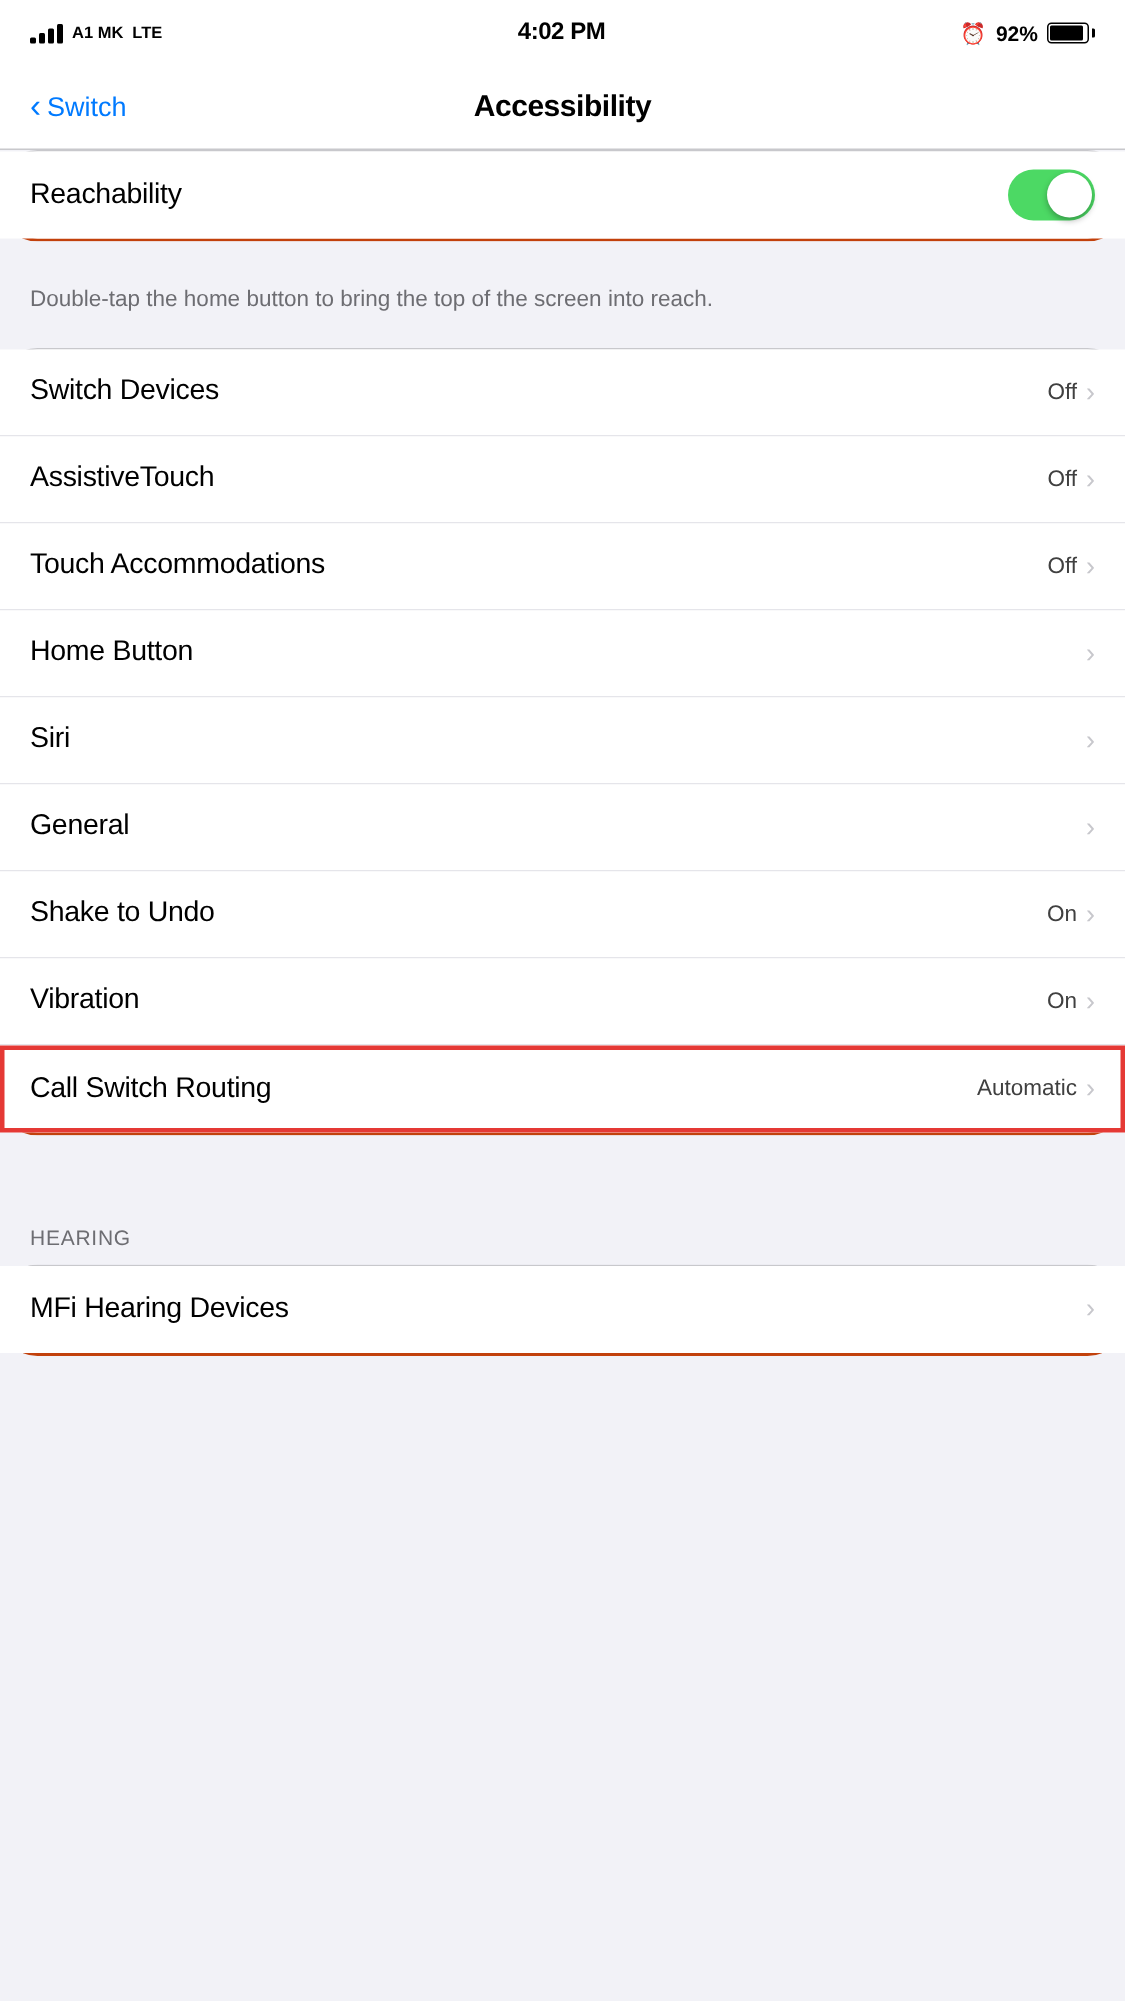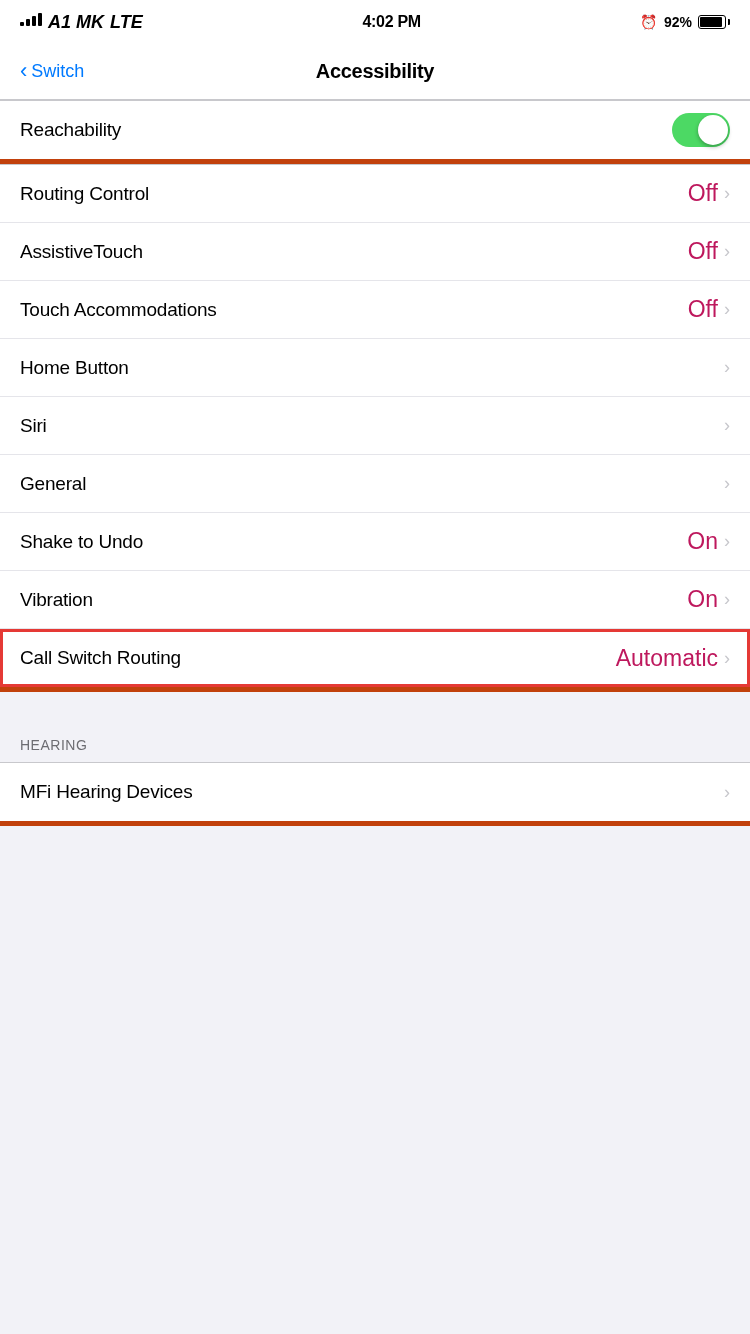--- a/index.html
+++ b/index.html
@@ -19,23 +19,23 @@
       height: 44px;
       display: flex;
       align-items: center;
       justify-content: space-between;
       padding: 0 20px;
       font-size: 15px;
       font-weight: 600;
     }
     .status-left {
       display: flex;
+      align-items: center;
       gap: 6px;
-      font-size: 18px;
-      font-style: italic;
+      font-size: 11px;
     }
     .signal-bars {
       display: flex;
       align-items: flex-end;
       gap: 2px;
       height: 14px;
     }
     .signal-bar {
       background: #000;
       width: 4px;
@@ -118,22 +118,23 @@
 
     
     .content {
       background: #f2f2f7;
     }
 
     
     .card-section {
       background: #fff;
       border-top: 1px solid #c8c8cc;
-      border-bottom: 5px solid #c2410c;
-      margin-bottom: 0;
+      border-bottom: 2px solid #c2410c;
+      margin-bottom: 16px;
+      border-radius: 25px;
     }
 
     .setting-row {
       display: flex;
       align-items: center;
       justify-content: space-between;
       padding: 0 20px;
       min-height: 58px;
       background: #fff;
       border-bottom: 1px solid #e5e5ea;
@@ -150,22 +151,22 @@
       letter-spacing: -0.2px;
     }
 
     .setting-right {
       display: flex;
       align-items: center;
       gap: 6px;
     }
 
     .setting-value {
-      font-size: 23px;
-      color: #be185d;
+      font-size: 15px;
+      color: #404040;
     }
 
     .chevron-icon {
       color: #c7c7cc;
       font-size: 18px;
       font-weight: 500;
     }
 
     
     .toggle {
@@ -263,25 +264,28 @@
 
   <div class="card-section">
     <div class="setting-row">
       <span class="setting-label">Reachability</span>
       <div class="toggle">
         <div class="toggle-knob"></div>
       </div>
     </div>
   </div>
 
+  <div class="description-section">
+    <span class="description-text">Double-tap the home button to bring the top of the screen into reach.</span>
+  </div>
 
   <div class="card-section">
 
   <div class="setting-row">
-        <span class="setting-label">Routing Control</span>
+        <span class="setting-label">Switch Devices</span>
         <div class="setting-right">
           <span class="setting-value">Off</span>
           <span class="chevron-icon">›</span>
         </div>
       </div>
       <div class="setting-row">
         <span class="setting-label">AssistiveTouch</span>
         <div class="setting-right">
           <span class="setting-value">Off</span>
           <span class="chevron-icon">›</span>

